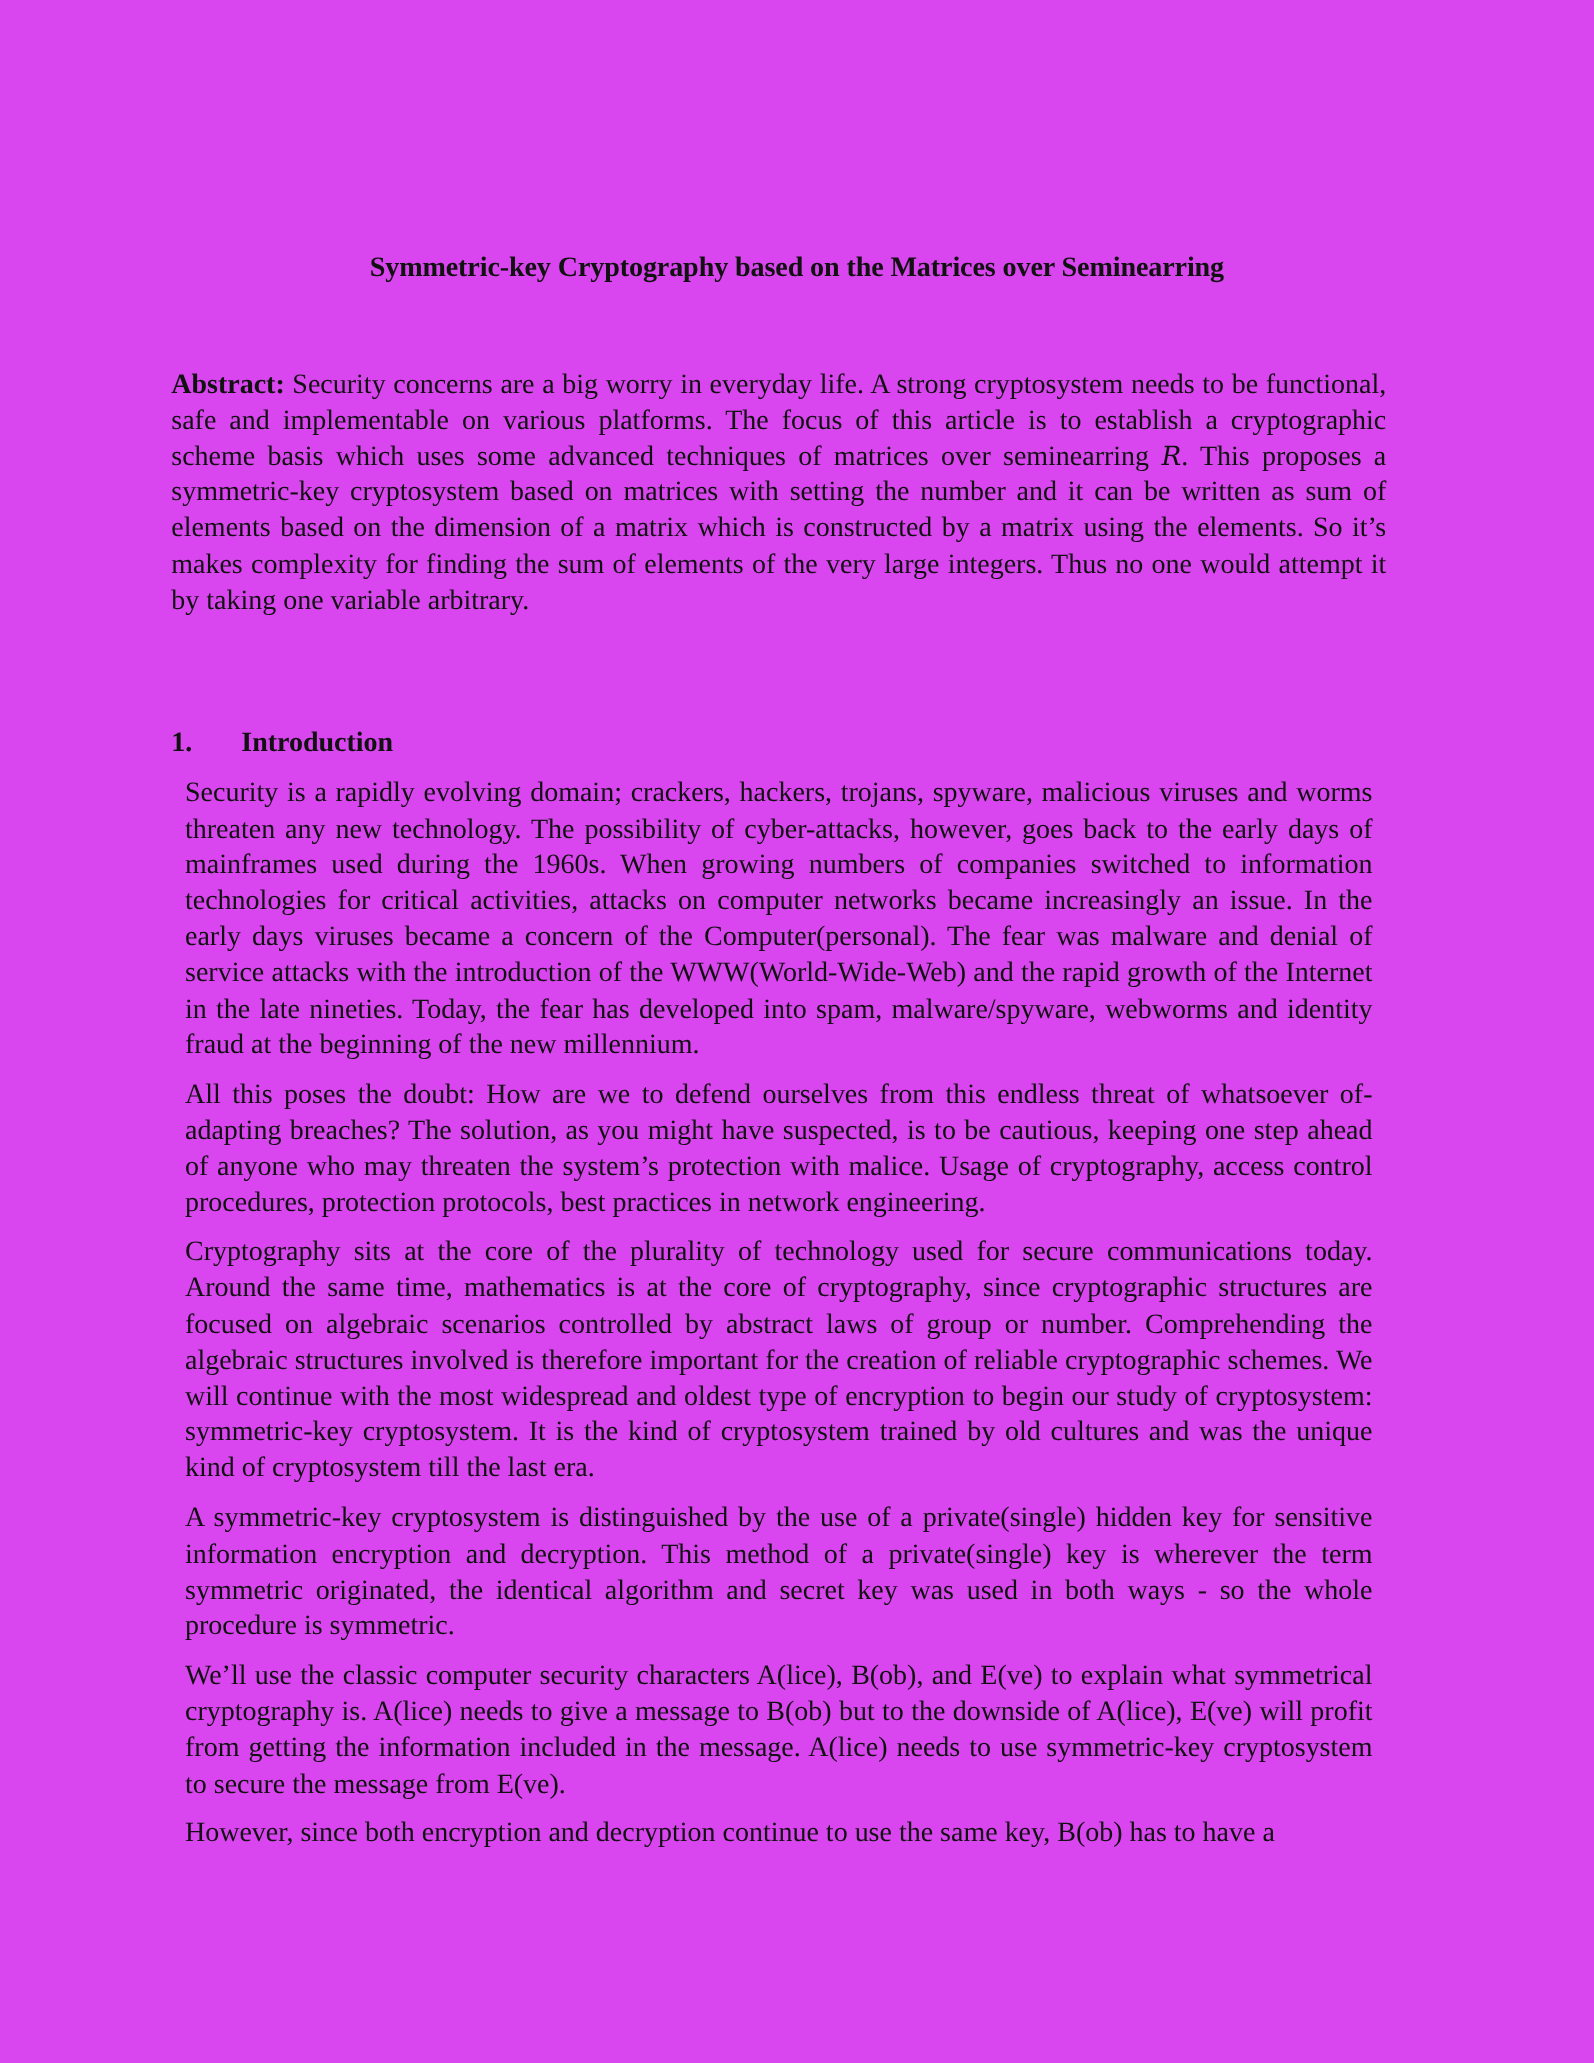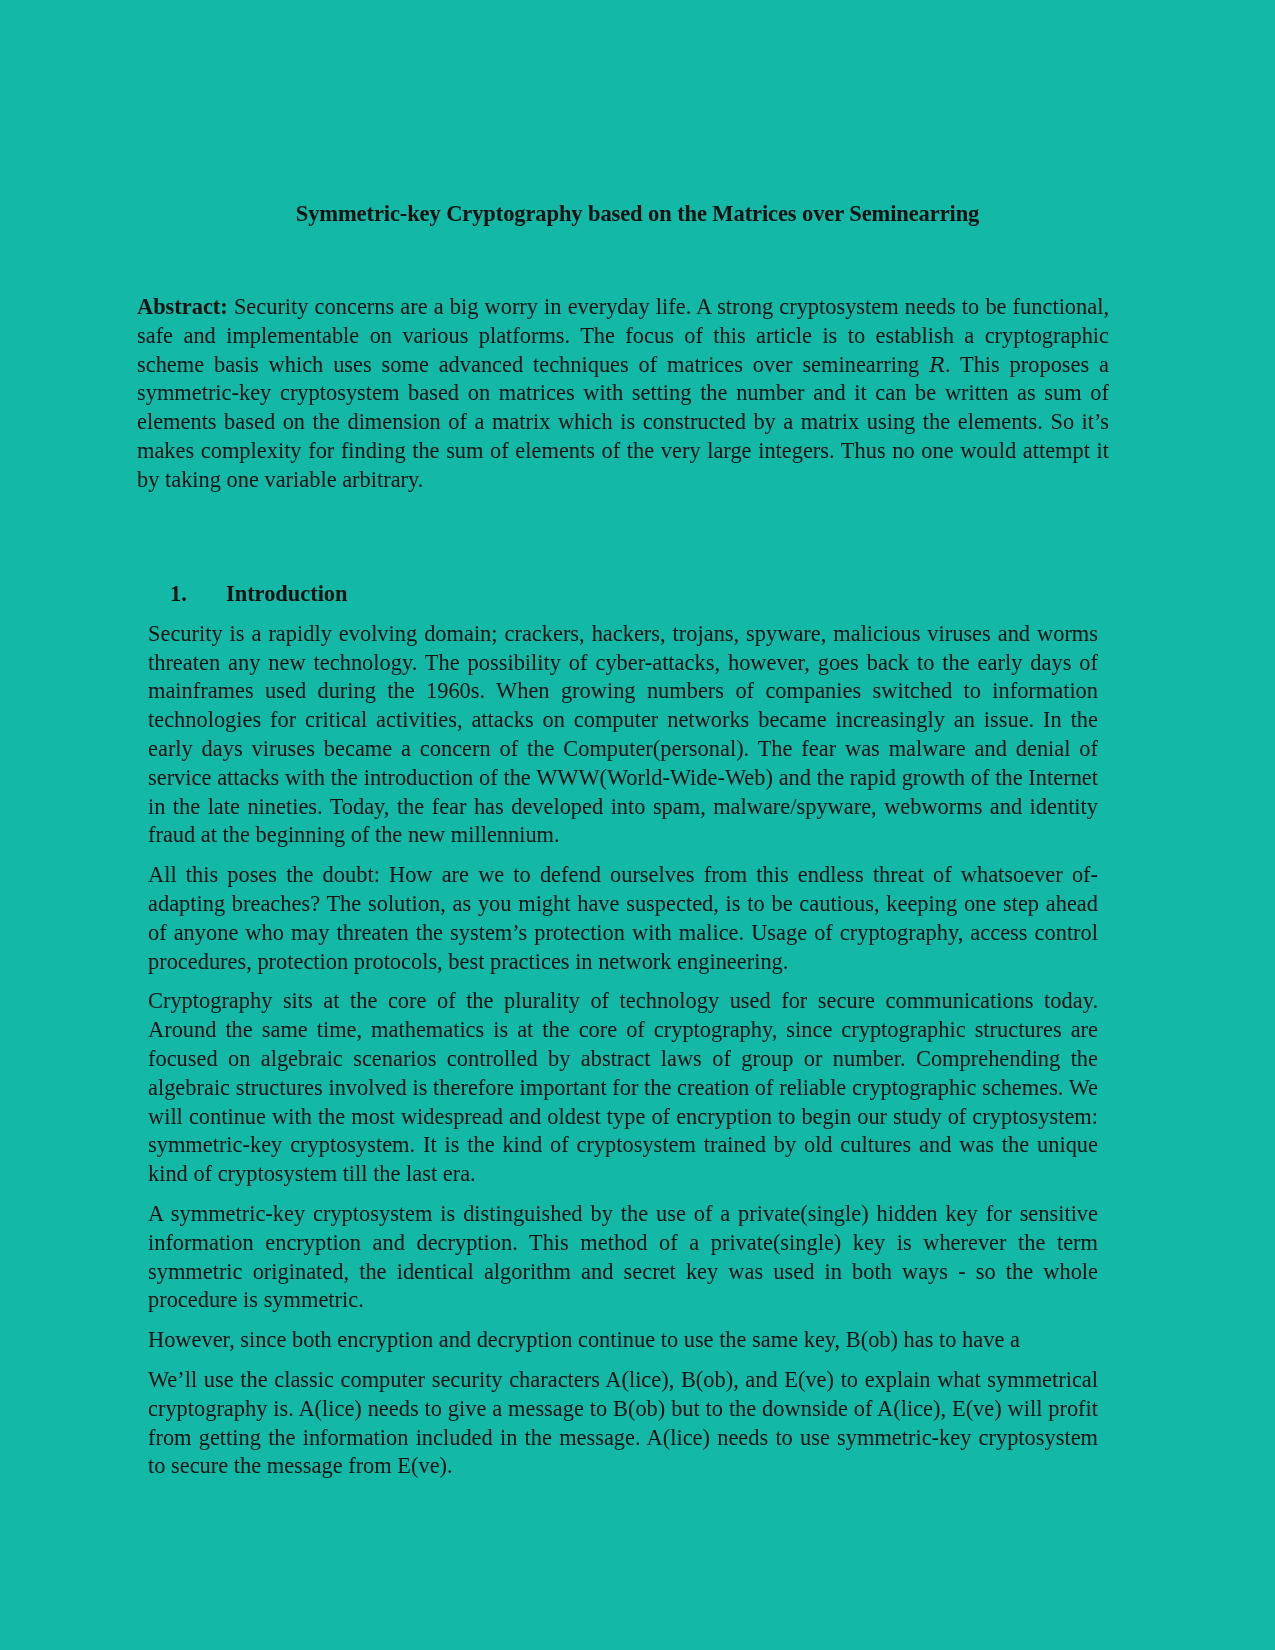--- a/index.html
+++ b/index.html
@@ -13,21 +13,21 @@
       position: relative;
       overflow: hidden;
       font-family: "Liberation Serif", "DejaVu Serif", serif;
       color: #111111;
     }
     .page {
       position: absolute;
       left: 0; top: 0;
       width: 1275px;
       height: 1650px;
-      background: #14b8a6;
+      background: #d946ef;
     }
     .title {
       position: absolute;
       top: 200px;
       left: 0;
       width: 1275px;
       text-align: center;
       font-weight: bold;
       font-size: 22.5px;
       line-height: 28px;
@@ -53,21 +53,20 @@
     }
     .bold-label {
       font-weight: bold;
     }
     .kw-item {
       margin-right: 16px;
     }
     .section-heading {
       font-weight: bold;
       display: block;
-      margin-left: 33px;
     }
     .section-number {
       display: inline-block;
       width: 56px;
     }
     .para {
       display: block;
       margin: 11px;
     }
     .math-r {
@@ -90,17 +89,17 @@
 
 
   <div class="content intro">
     <div class="section-heading">
       <span class="section-number">1.</span><span>Introduction</span>
     </div>
     <p class="para">Security is a rapidly evolving domain; crackers, hackers, trojans, spyware, malicious viruses and worms threaten any new technology. The possibility of cyber-attacks, however, goes back to the early days of mainframes used during the 1960s. When growing numbers of companies switched to information technologies for critical activities, attacks on computer networks became increasingly an issue. In the early days viruses became a concern of the Computer(personal). The fear was malware and denial of service attacks with the introduction of the WWW(World-Wide-Web) and the rapid growth of the Internet in the late nineties. Today, the fear has developed into spam, malware/spyware, webworms and identity fraud at the beginning of the new millennium.</p>
     <p class="para">All this poses the doubt: How are we to defend ourselves from this endless threat of whatsoever of-adapting breaches? The solution, as you might have suspected, is to be cautious, keeping one step ahead of anyone who may threaten the system’s protection with malice. Usage of cryptography, access control procedures, protection protocols, best practices in network engineering.</p>
     <p class="para">Cryptography sits at the core of the plurality of technology used for secure communications today. Around the same time, mathematics is at the core of cryptography, since cryptographic structures are focused on algebraic scenarios controlled by abstract laws of group or number. Comprehending the algebraic structures involved is therefore important for the creation of reliable cryptographic schemes. We will continue with the most widespread and oldest type of encryption to begin our study of cryptosystem: symmetric-key cryptosystem. It is the kind of cryptosystem trained by old cultures and was the unique kind of cryptosystem till the last era.</p>
     <p class="para">A symmetric-key cryptosystem is distinguished by the use of a private(single) hidden key for sensitive information encryption and decryption. This method of a private(single) key is wherever the term symmetric originated, the identical algorithm and secret key was used in both ways - so the whole procedure is symmetric.</p>
+    <p class="para">We’ll use the classic computer security characters A(lice), B(ob), and E(ve) to explain what symmetrical cryptography is. A(lice) needs to give a message to B(ob) but to the downside of A(lice), E(ve) will profit from getting the information included in the message. A(lice) needs to use symmetric-key cryptosystem to secure the message from E(ve).</p>
     <p class="para">However, since both encryption and decryption continue to use the same key, B(ob) has to have a</p>
-    <p class="para">We’ll use the classic computer security characters A(lice), B(ob), and E(ve) to explain what symmetrical cryptography is. A(lice) needs to give a message to B(ob) but to the downside of A(lice), E(ve) will profit from getting the information included in the message. A(lice) needs to use symmetric-key cryptosystem to secure the message from E(ve).</p>
   </div>
 
 </div>
 
 </body></html>

